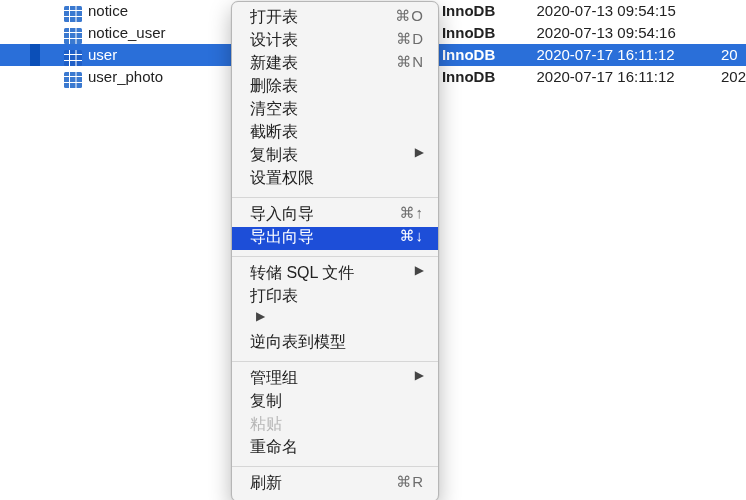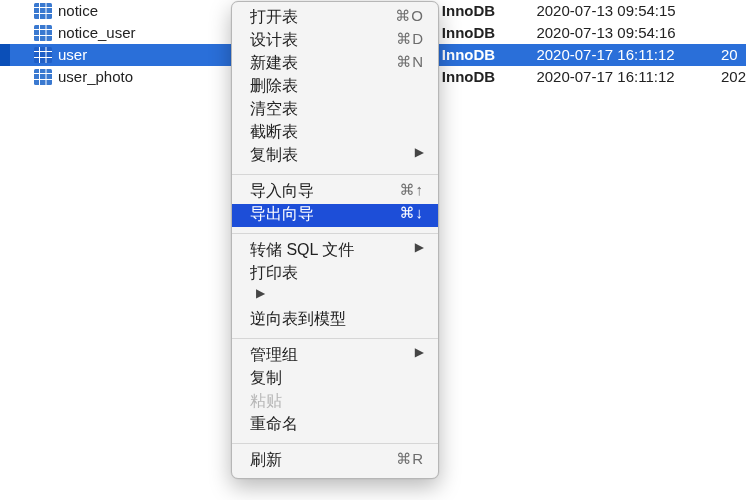--- a/index.html
+++ b/index.html
@@ -11,21 +11,21 @@
     width: 746px;
     height: 500px;
     overflow: hidden;
     position: relative;
   }
   .table-list { width: 100%; border-collapse: collapse; }
   .table-row { height: 22px; line-height: 22px; white-space: nowrap; }
   .table-row td { padding: 0; vertical-align: middle; }
   .row-selected { background: #2a6fd9; color: #ffffff; }
   .cell-name { width: 445px; }
-  .name-inner { display: flex; align-items: center; height: 22px; }
+  .name-inner { display: flex; align-items: flex-end; height: 22px; padding-left: 30px; }
   .bar { width: 10px; height: 22px; flex: 0 0 10px; }
   .row-selected .bar { background: #0b4fb8; }
   .gap { width: 10px; flex: 0 0 10px; }
   .indent1 { width: 14px; flex: 0 0 14px; }
   .indent2 { width: 0px; flex: 0 0 0px; }
   .icon { flex: 0 0 18px; width: 18px; height: 16px; margin-right: 6px; }
   .icon svg { display: block; }
   .row-selected .icon svg .grid-bg { fill: #1f5fc7; }
   .row-selected .icon svg .grid-line { stroke: #fff; }
   .cell-engine { width: 95px; font-weight: bold; }
@@ -181,20 +181,23 @@
     <div class="menu-item">
       <span class="menu-label">清空表</span>
     </div>
     <div class="menu-item">
       <span class="menu-label">截断表</span>
     </div>
     <div class="menu-item">
       <span class="menu-label">复制表</span>
       <span class="menu-sub">▶</span>
     </div>
+    <div class="menu-item">
+      <span class="menu-label">设置权限</span>
+    </div>
     <div class="menu-sep"></div>
     <div class="menu-item">
       <span class="menu-label">导入向导</span>
       <span class="menu-shortcut">⌘↑</span>
     </div>
     <div class="menu-item highlight">
       <span class="menu-label">导出向导</span>
       <span class="menu-shortcut">⌘↓</span>
     </div>
     <div class="menu-sep"></div>

